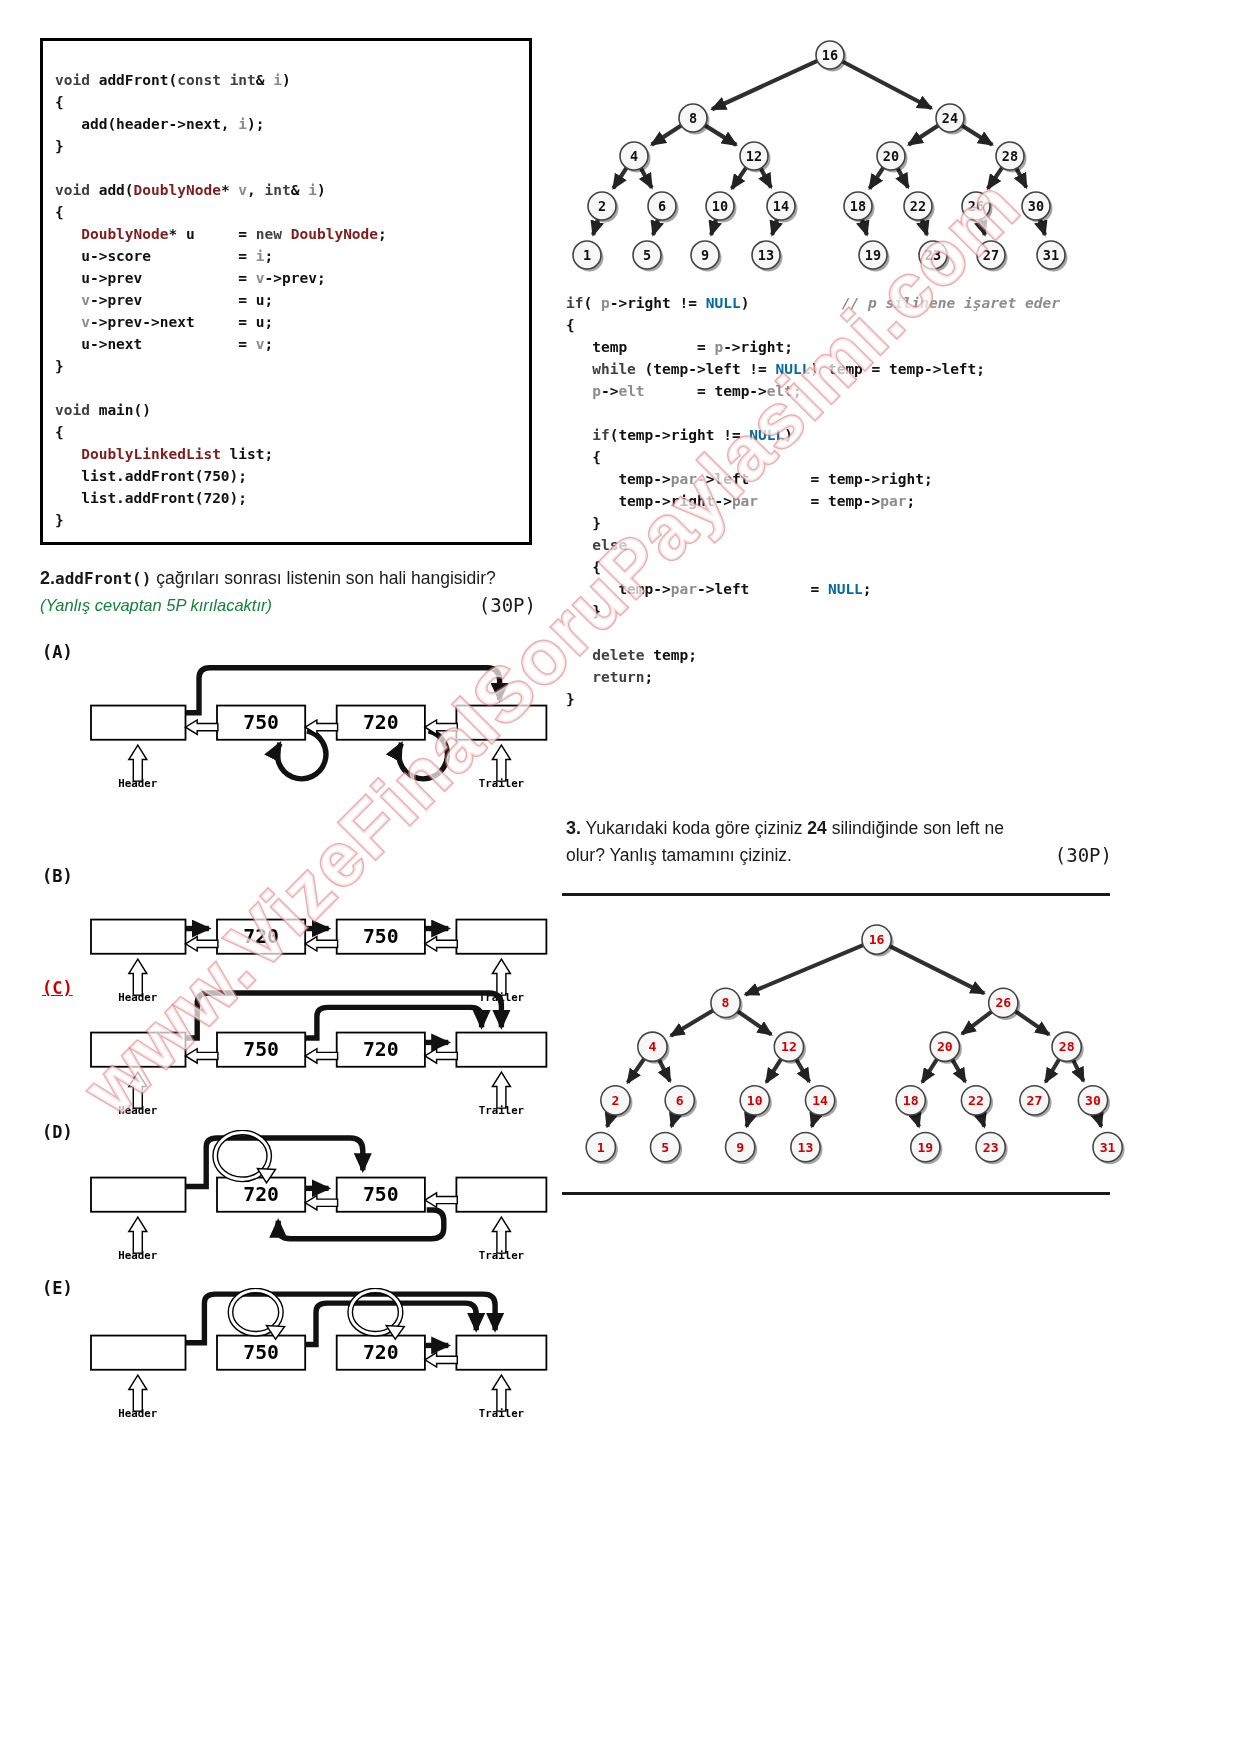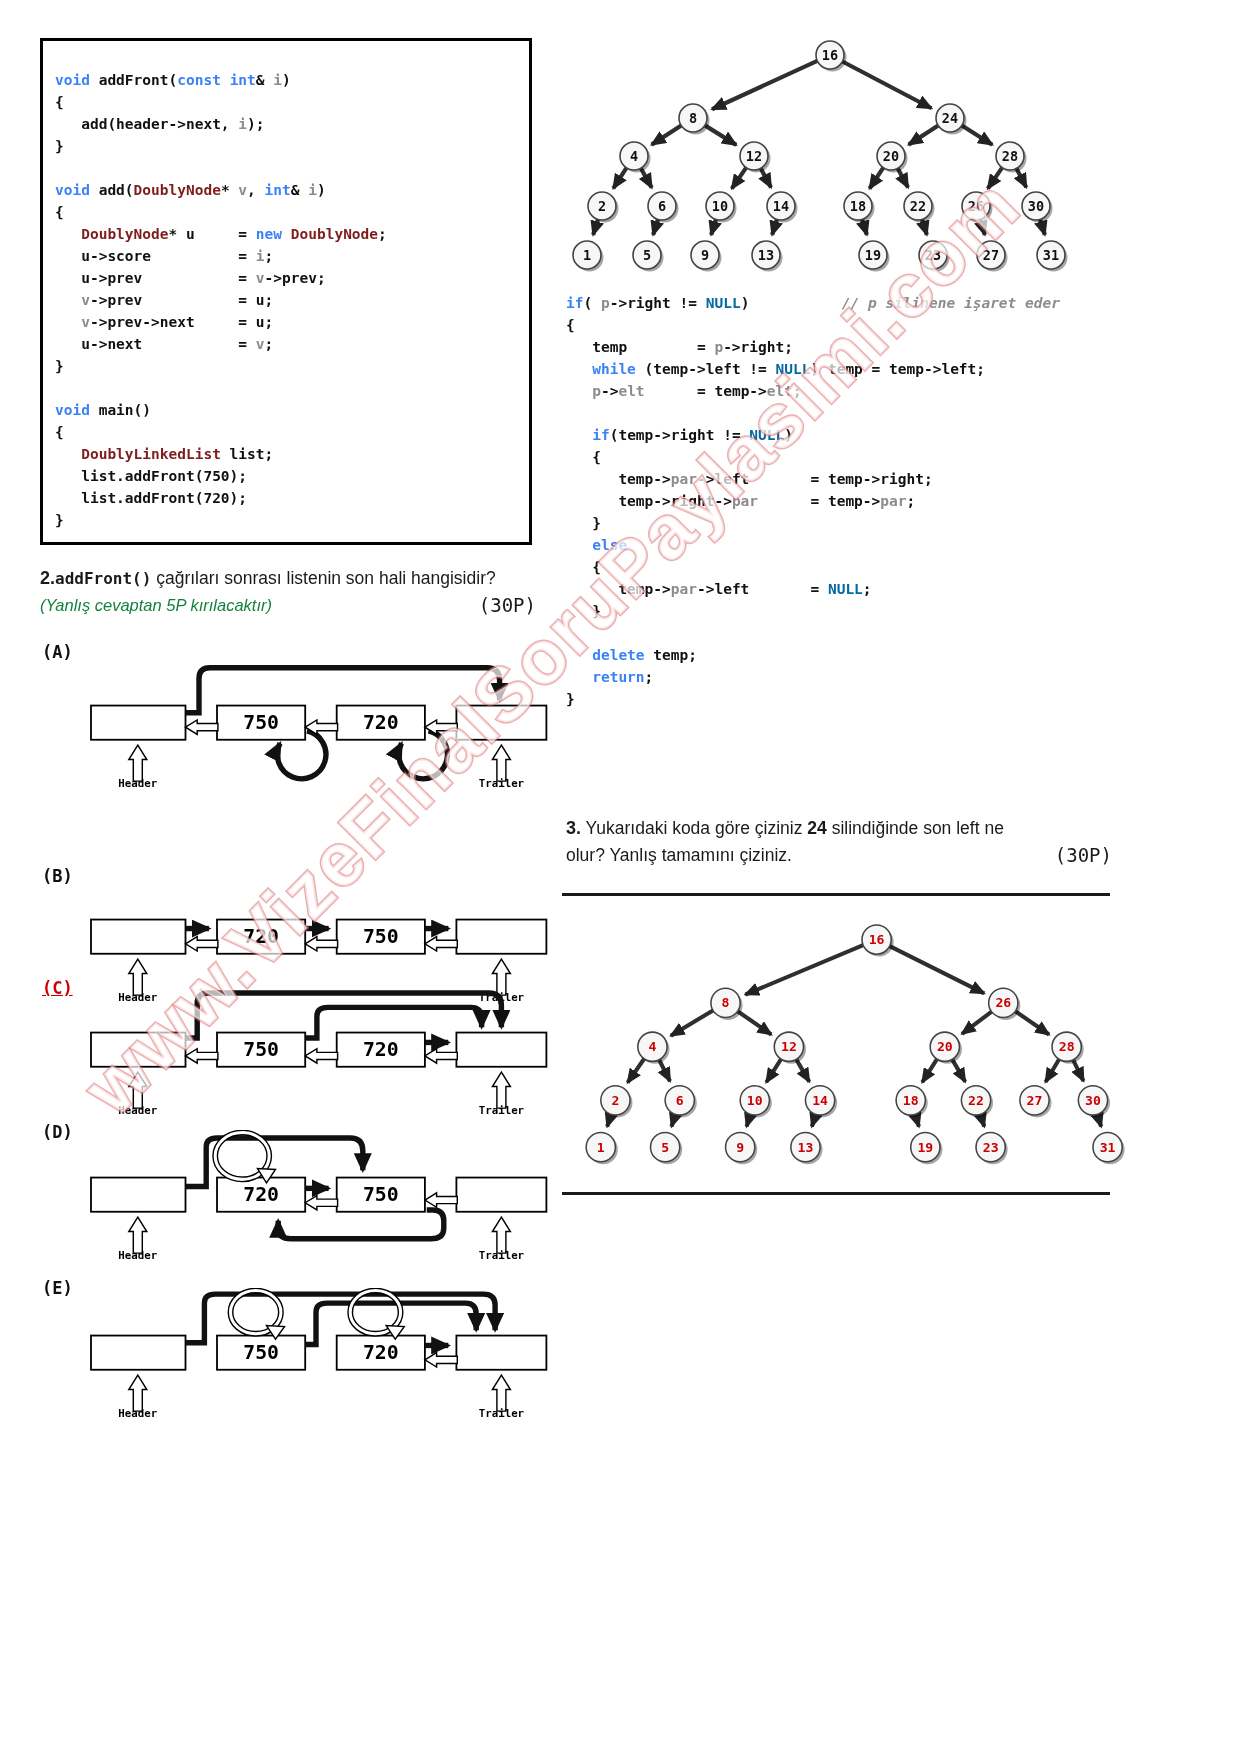--- a/index.html
+++ b/index.html
@@ -4,21 +4,21 @@
 <style>
   html,body{margin:0;padding:0;background:#fff;}
   .page{position:relative;width:1240px;height:1754px;background:#fff;overflow:hidden;
         font-family:"Liberation Sans",sans-serif;color:#111;}
   
   .codebox{position:absolute;left:40px;top:38px;width:492px;height:507px;
            border:3px solid #000;background:#fff;box-sizing:border-box;padding:28px 0 0 12px;}
   .code{font-family:"DejaVu Sans Mono","Liberation Mono",monospace;font-weight:bold;
         font-size:14.5px;line-height:22px;white-space:pre;color:#111;}
   .cl{min-height:22px;}
-  .c-k{color:#3b82f6;}
+  .c-k{color:#404040;}
   .c-t{color:#7f1d1d;}
   .c-v{color:#8c8c8c;}
   .c-n{color:#0369a1;}
   .c-c{color:#8c8c8c;font-style:italic;font-weight:bold;margin-left:40px;}
   .c-p{color:#111;}
   .code-right{position:absolute;left:566px;top:292px;width:560px;}
   
   .q{position:absolute;font-size:17.5px;line-height:27px;color:#1a1a1a;}
   .qnum{font-weight:bold;font-size:18px;}
   .qmono{font-family:"DejaVu Sans Mono","Liberation Mono",monospace;font-weight:bold;font-size:16px;}

